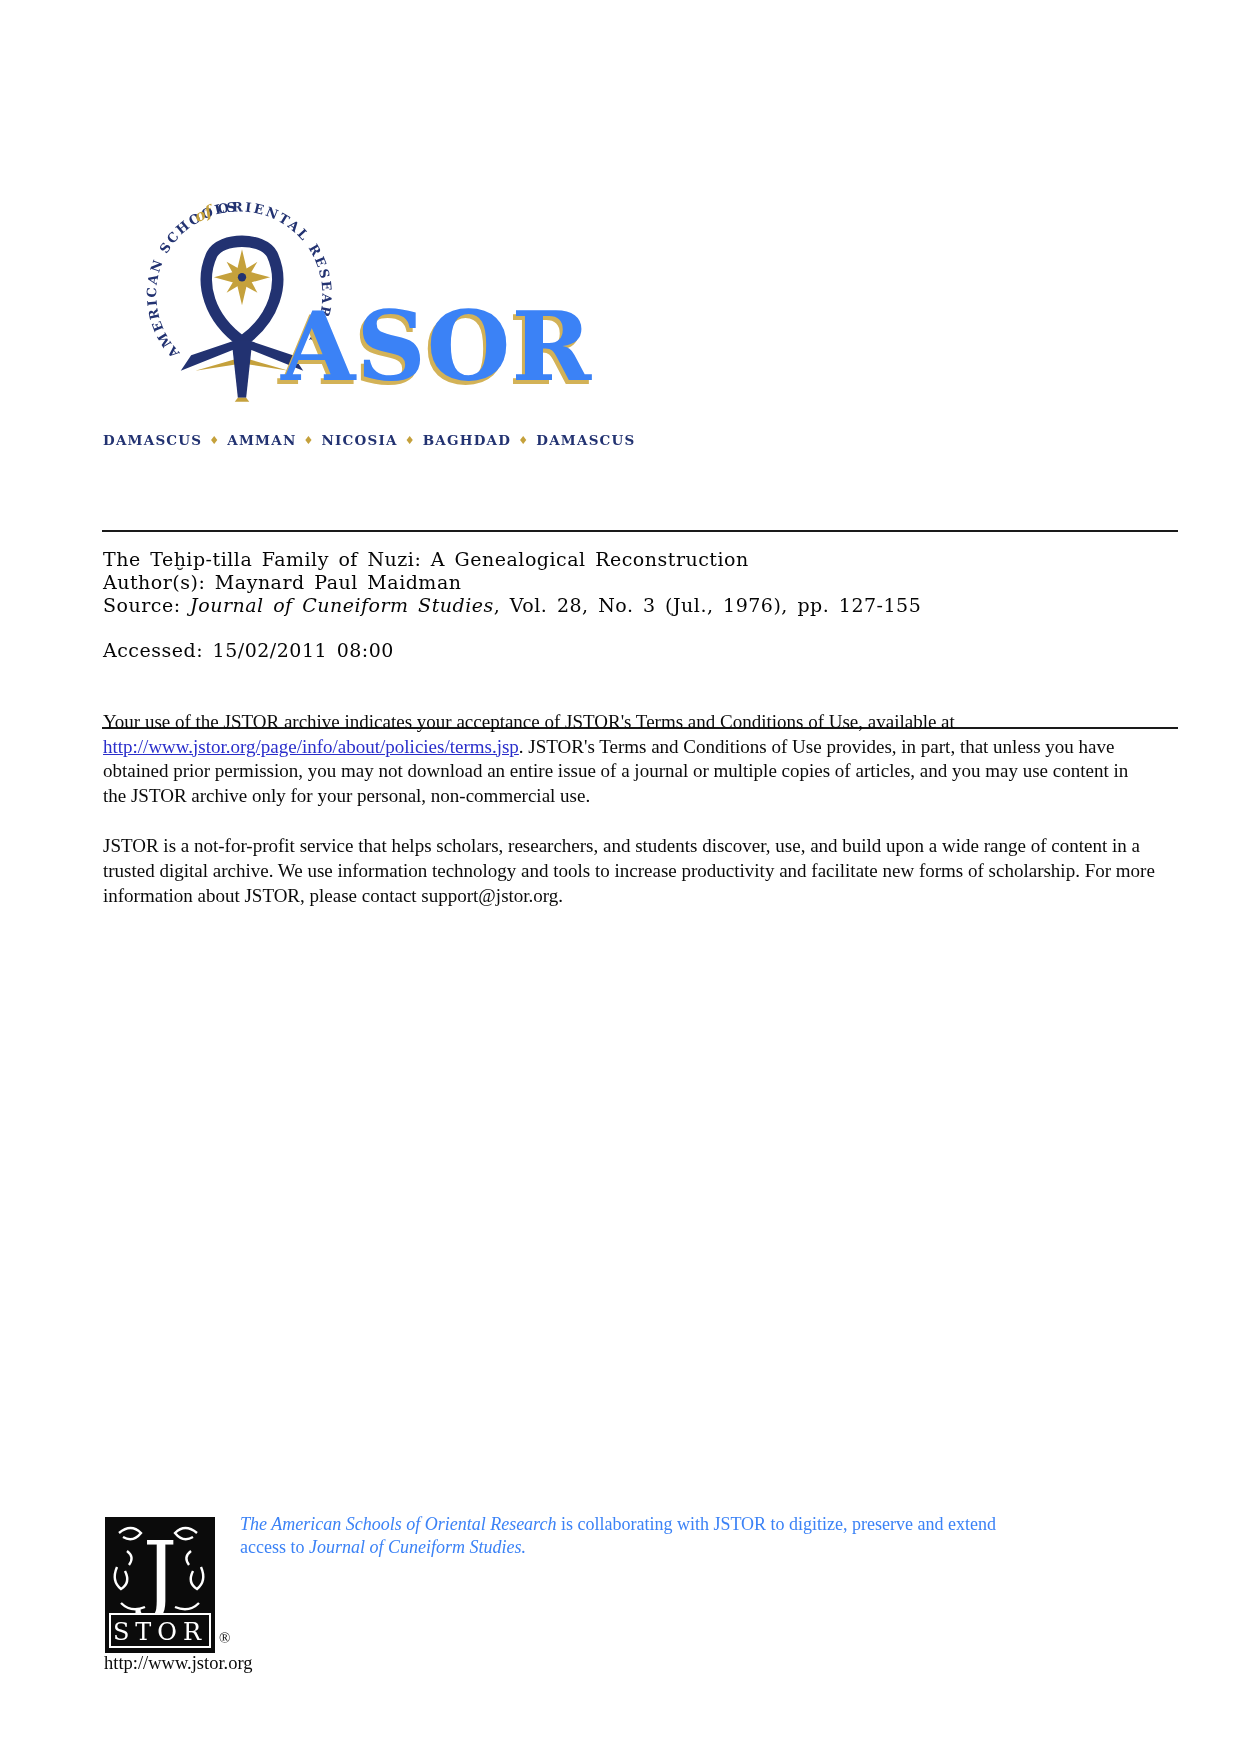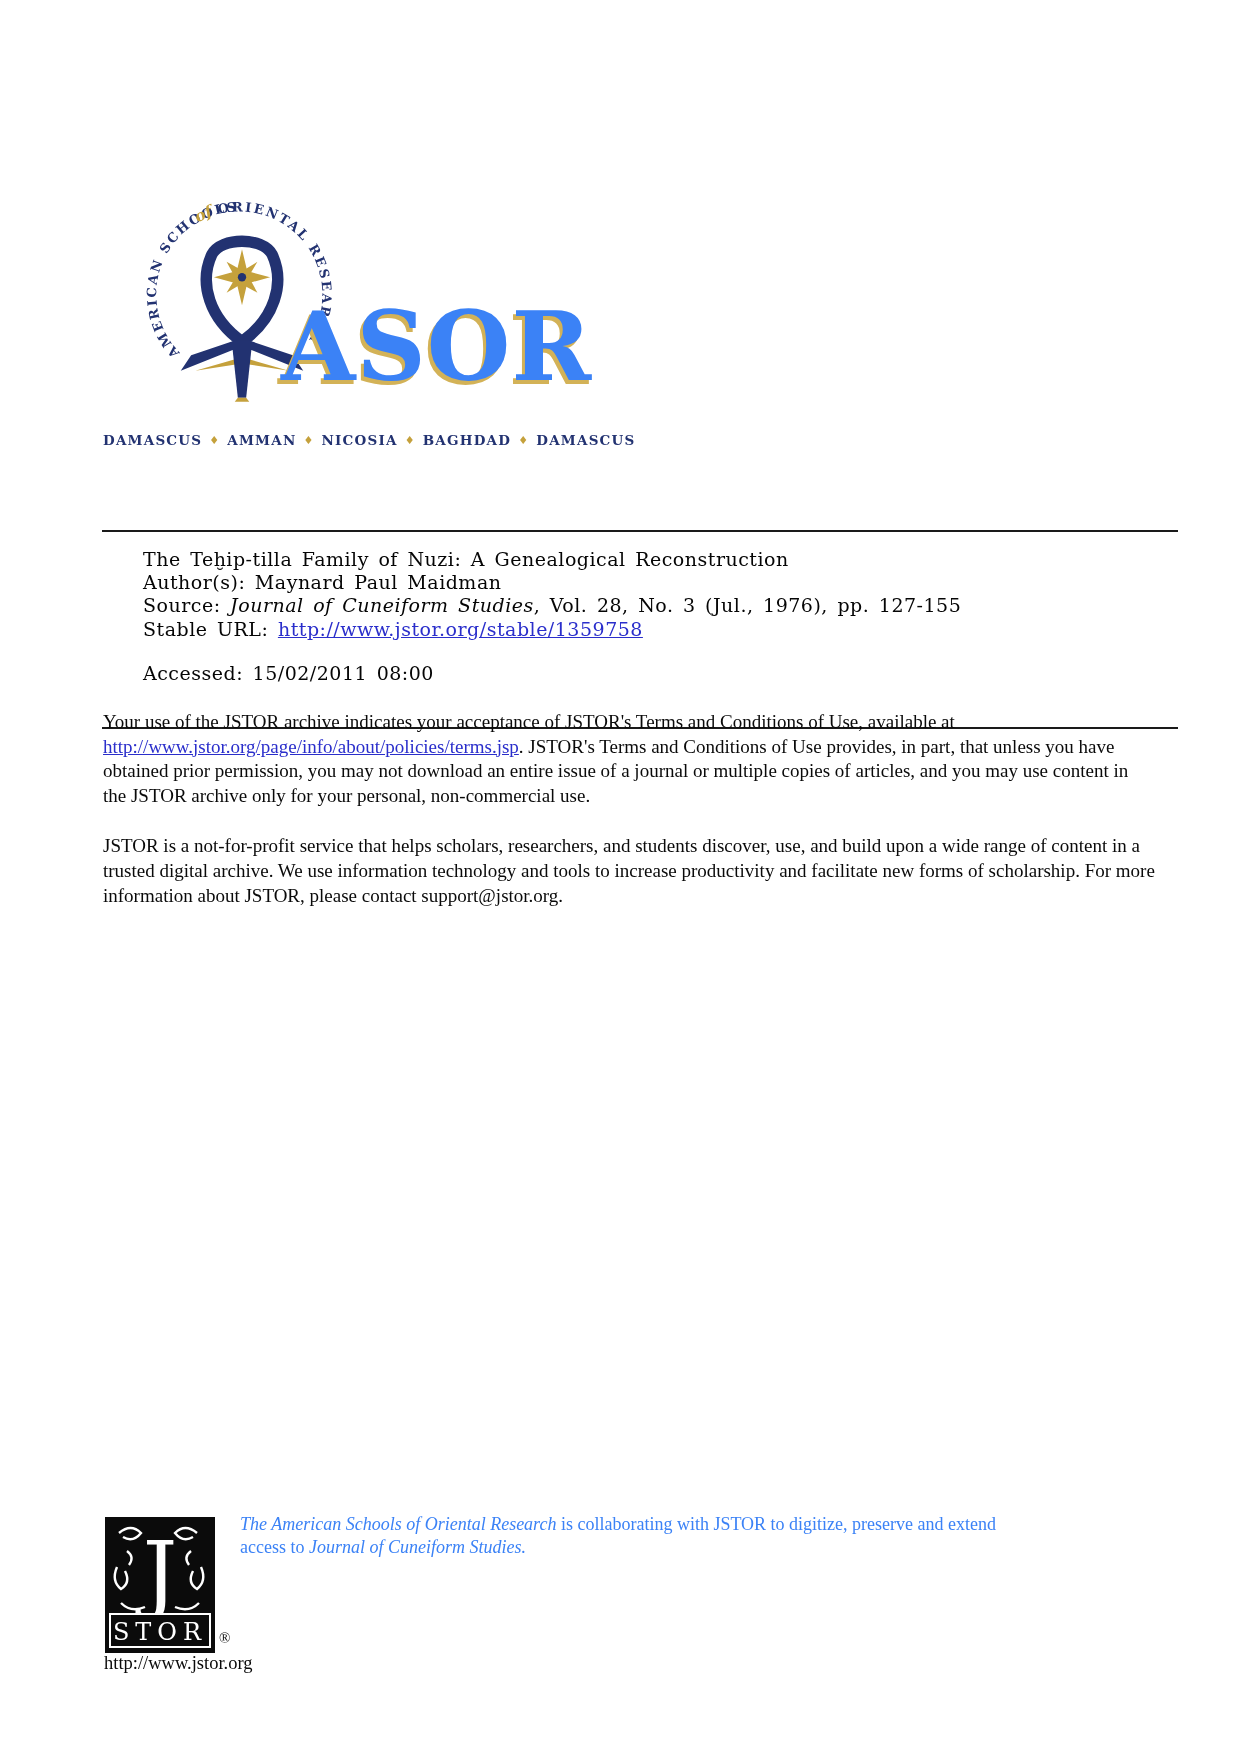--- a/index.html
+++ b/index.html
@@ -19,21 +19,21 @@
   .cities .diamond{color:#c5a13c;font-size:11px;padding:0 7px;vertical-align:1px;}
 
   
   .rule{position:absolute;left:102px;width:1076px;height:2px;background:#1a1a1a;}
   .rule1{top:530px;}
   .rule2{top:727px;}
 
   
   .cite{position:absolute;left:103px;top:548px;width:1075px;
         font-family:"DejaVu Serif", serif;font-size:19px;line-height:23.2px;
-        letter-spacing:0.5px;word-spacing:3px;color:#050505;margin-left:40px;}
+        letter-spacing:0.5px;word-spacing:3px;color:#050505;}
   .cite .accessed{margin-top:21px;}
 
   
   .terms{position:absolute;left:103px;top:710px;width:1052px;
          font-size:19px;line-height:24.6px;color:#0a0a0a;}
   .terms p{margin:0 0 26px 0;}
 
   
   .it{font-style:italic;}
   a.lnk{color:#2a2ecb;text-decoration:underline;cursor:pointer;}
@@ -82,21 +82,20 @@
 
   <div class="cities"><span>DAMASCUS</span><span class="diamond">♦</span><span>AMMAN</span><span class="diamond">♦</span><span>NICOSIA</span><span class="diamond">♦</span><span>BAGHDAD</span><span class="diamond">♦</span><span>DAMASCUS</span></div>
 
   <div class="rule rule1"></div>
   <div class="rule rule2"></div>
 
   <div class="cite">
     <div>The Teḫip-tilla Family of Nuzi: A Genealogical Reconstruction</div>
     <div>Author(s): Maynard Paul Maidman</div>
     <div><span>Source: </span><span class="it">Journal of Cuneiform Studies</span><span>, Vol. 28, No. 3 (Jul., 1976), pp. 127-155</span></div>
-    <div><span>Stable URL: </span><a class="lnk" href="#">http://www.jstor.org/stable/1359758</a></div>
     <div class="accessed">Accessed: 15/02/2011 08:00</div>
   </div>
 
   <div class="terms">
     <p><span>Your use of the JSTOR archive indicates your acceptance of JSTOR's Terms and Conditions of Use, available at </span><a class="lnk" href="#">http://www.jstor.org/page/info/about/policies/terms.jsp</a><span>. JSTOR's Terms and Conditions of Use provides, in part, that unless you have obtained prior permission, you may not download an entire issue of a journal or multiple copies of articles, and you may use content in the JSTOR archive only for your personal, non-commercial use.</span></p>
     <p><span>JSTOR is a not-for-profit service that helps scholars, researchers, and students discover, use, and build upon a wide range of content in a trusted digital archive. We use information technology and tools to increase productivity and facilitate new forms of scholarship. For more information about JSTOR, please contact support@jstor.org.</span></p>
   </div>
 
   <svg class="jstor-logo" viewBox="0 0 110 136">
     <rect x="0" y="0" width="110" height="136" fill="#0b0b0b"></rect>

